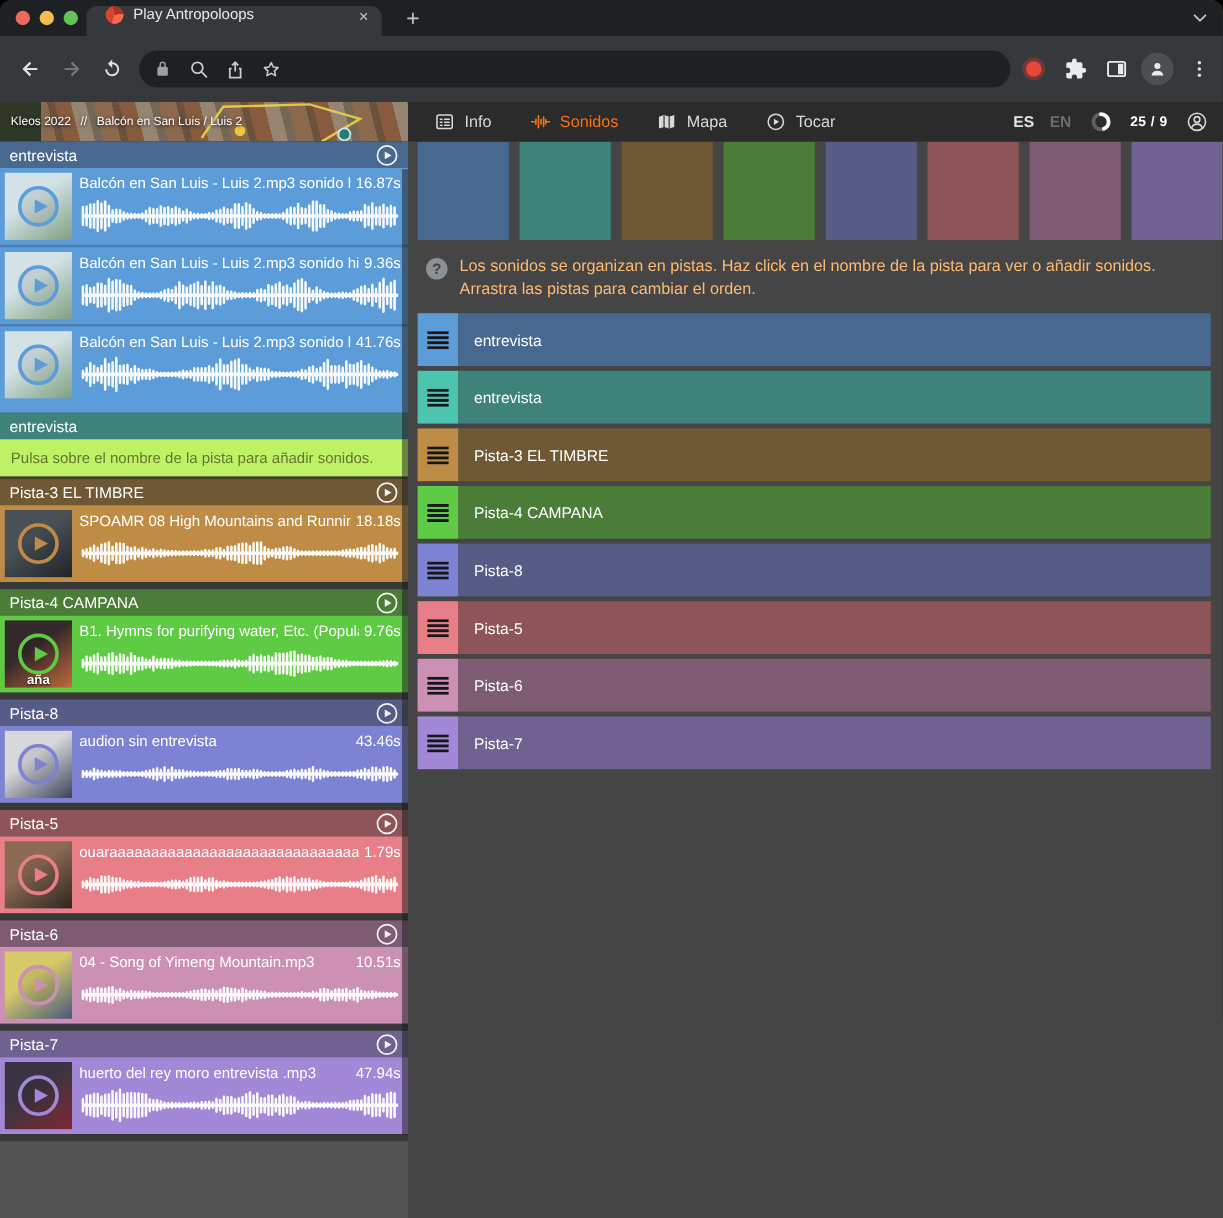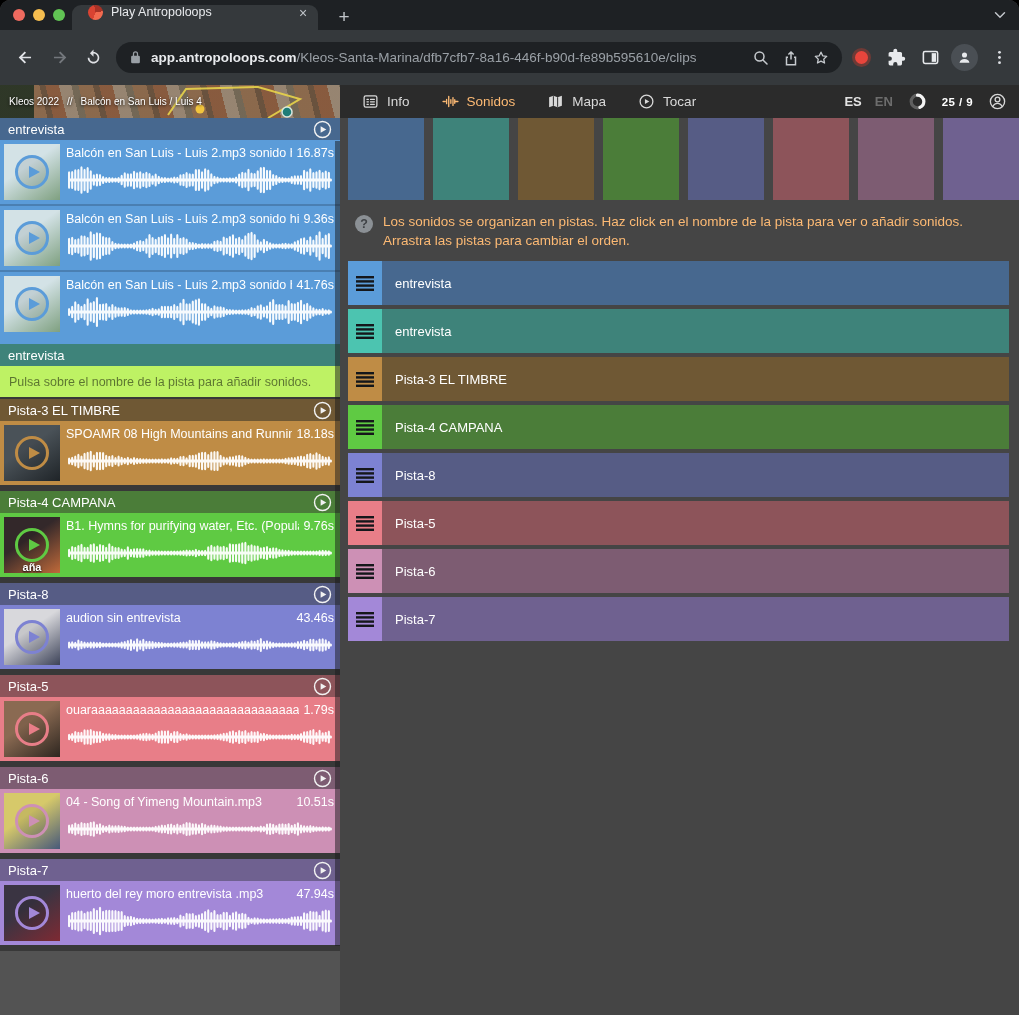--- a/index.html
+++ b/index.html
@@ -126,21 +126,20 @@
       <svg viewBox="0 0 24 24">
           <path d="M12 5V2L7.5 6.5 12 11V7c2.9 0 5.3 2.4 5.3 5.3S14.9 17.5 12 17.5 6.8 15.1 6.8 12.2H4.7c0 4 3.3 7.3 7.3 7.3s7.3-3.3 7.3-7.3S16 5 12 5z" fill="currentColor"></path>
         </svg>
     </div>
     <div class="omnibox">
       <span class="lock-icon">
         <svg viewBox="0 0 24 24">
             <path d="M12 2a4.2 4.2 0 0 0-4.2 4.2V9H7a2 2 0 0 0-2 2v8a2 2 0 0 0 2 2h10a2 2 0 0 0 2-2v-8a2 2 0 0 0-2-2h-.8V6.2A4.2 4.2 0 0 0 12 2zm-2.2 7V6.2a2.2 2.2 0 1 1 4.4 0V9z" fill="currentColor"></path>
           </svg>
       </span>
-      <span class="url"><b class="domain">app.antropoloops.com</b><span class="path">/Kleos-Santa-Marina/dfb7cfb7-8a16-446f-b90d-fe89b595610e/clips</span></span>
       <span class="omni-icon">
         <svg viewBox="0 0 24 24">
             <circle cx="10" cy="10" r="6" fill="none" stroke="currentColor" stroke-width="2"></circle>
             <path d="M14.6 14.6L20 20" stroke="currentColor" stroke-width="2" stroke-linecap="round"></path>
           </svg>
       </span>
       <span class="omni-icon">
         <svg viewBox="0 0 24 24">
             <path d="M12 2.5l4.2 4.2-1.4 1.4-1.8-1.8V14h-2V6.3L9.2 8.1 7.8 6.7z" fill="currentColor"></path>
             <path d="M5 10h3v2H7v8h10v-8h-1v-2h3v12H5z" fill="currentColor"></path>
@@ -182,34 +181,34 @@
   <div class="app-header">
     <div class="header-image">
       <svg class="geo-line" viewBox="0 0 340 33">
         <path d="M168 30 L186 4 L258 2 L300 14 L268 33" fill="none" stroke="#e8d44a" stroke-width="2" opacity="0.9"></path>
         <circle cx="200" cy="24" r="4.5" fill="#f2c53d"></circle>
         <circle cx="287" cy="27" r="5" fill="#1f7d78" stroke="#d8e8e0" stroke-width="1.5"></circle>
       </svg>
       <div class="breadcrumb">
         <span>Kleos 2022</span>
         <span>//</span>
-        <span>Balcón en San Luis / Luis 4</span>
+        <span>Balcón en San Luis / Luis 2</span>
       </div>
     </div>
     <nav class="nav" id="nav">
         <div class="nav-item">
           <span style="display: flex;">
             <svg viewBox="0 0 24 24">
               <rect x="3" y="4" width="18" height="16" rx="2.5" fill="none" stroke="currentColor" stroke-width="1.8"></rect>
               <path d="M7 9h2M7 12.5h2M7 16h2M12 9h5.5M12 12.5h5.5M12 16h5.5" stroke="currentColor" stroke-width="1.7" stroke-linecap="round"></path>
             </svg>
           </span>
           <span>Info</span>
         </div>
-        <div class="nav-item active" style="color: #fdba74; align-items: center;">
+        <div class="nav-item active" style="color: #f97316; align-items: center;">
           <span style="display: flex;">
             <svg viewBox="0 0 24 24">
               <path d="M1.5 12h3M19.5 12h3M6.5 9v6M9.5 5v14M12.5 9.5v5M15.5 6.5v11M18 9.5v5" stroke="currentColor" stroke-width="1.9" stroke-linecap="round"></path>
             </svg>
           </span>
           <span>Sonidos</span>
         </div>
         <div class="nav-item">
           <span style="display: flex;">
             <svg viewBox="0 0 24 24">

